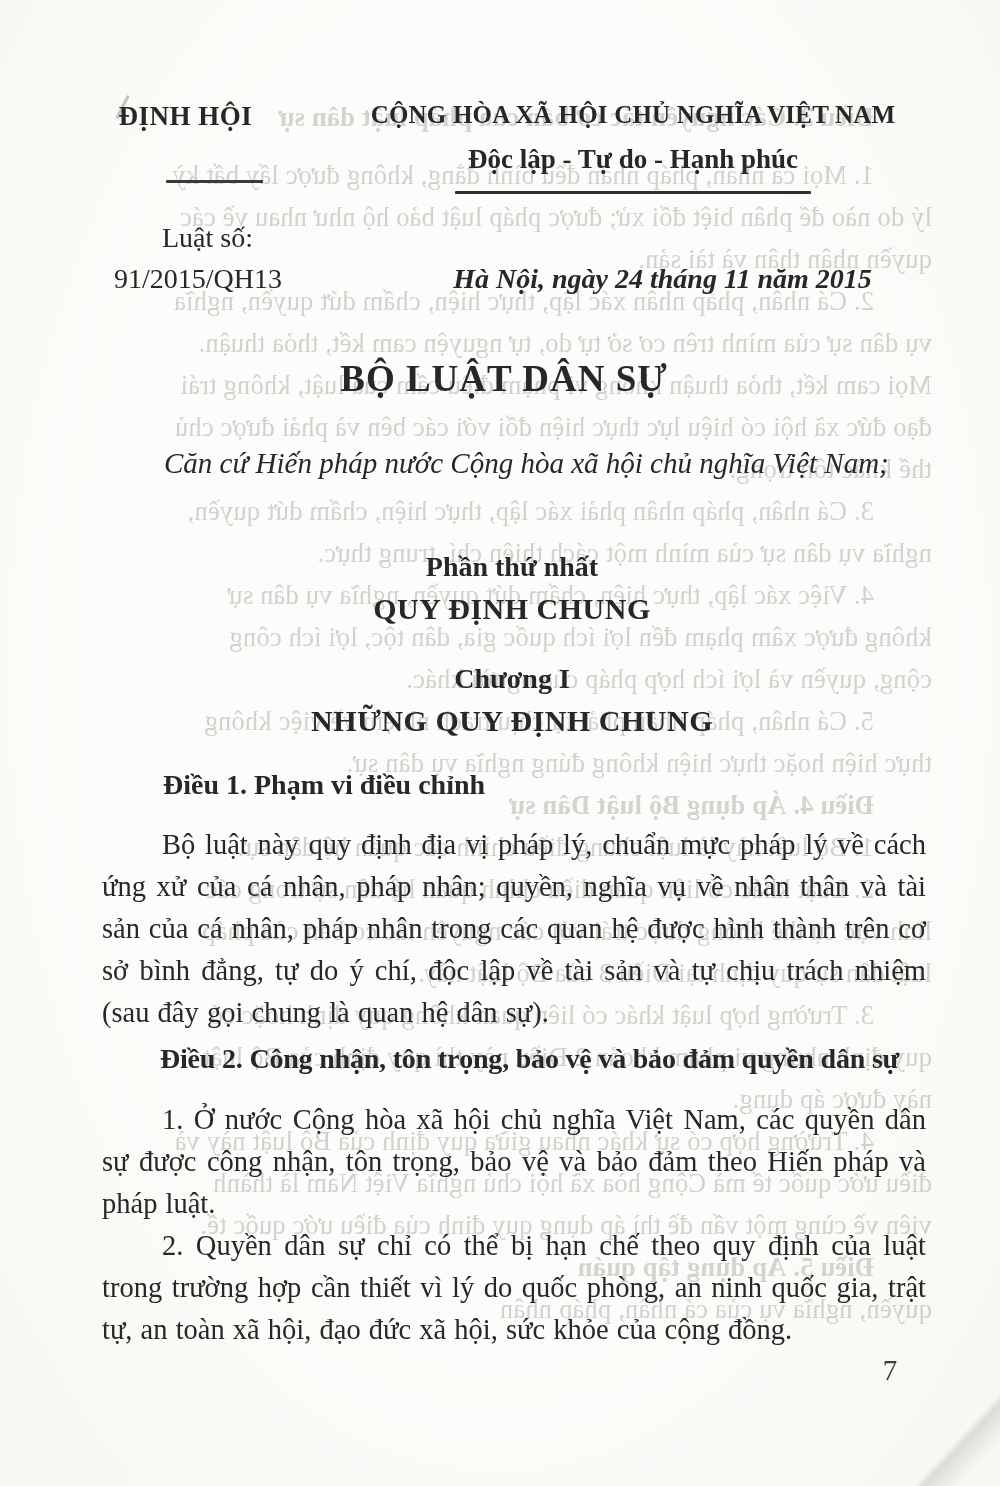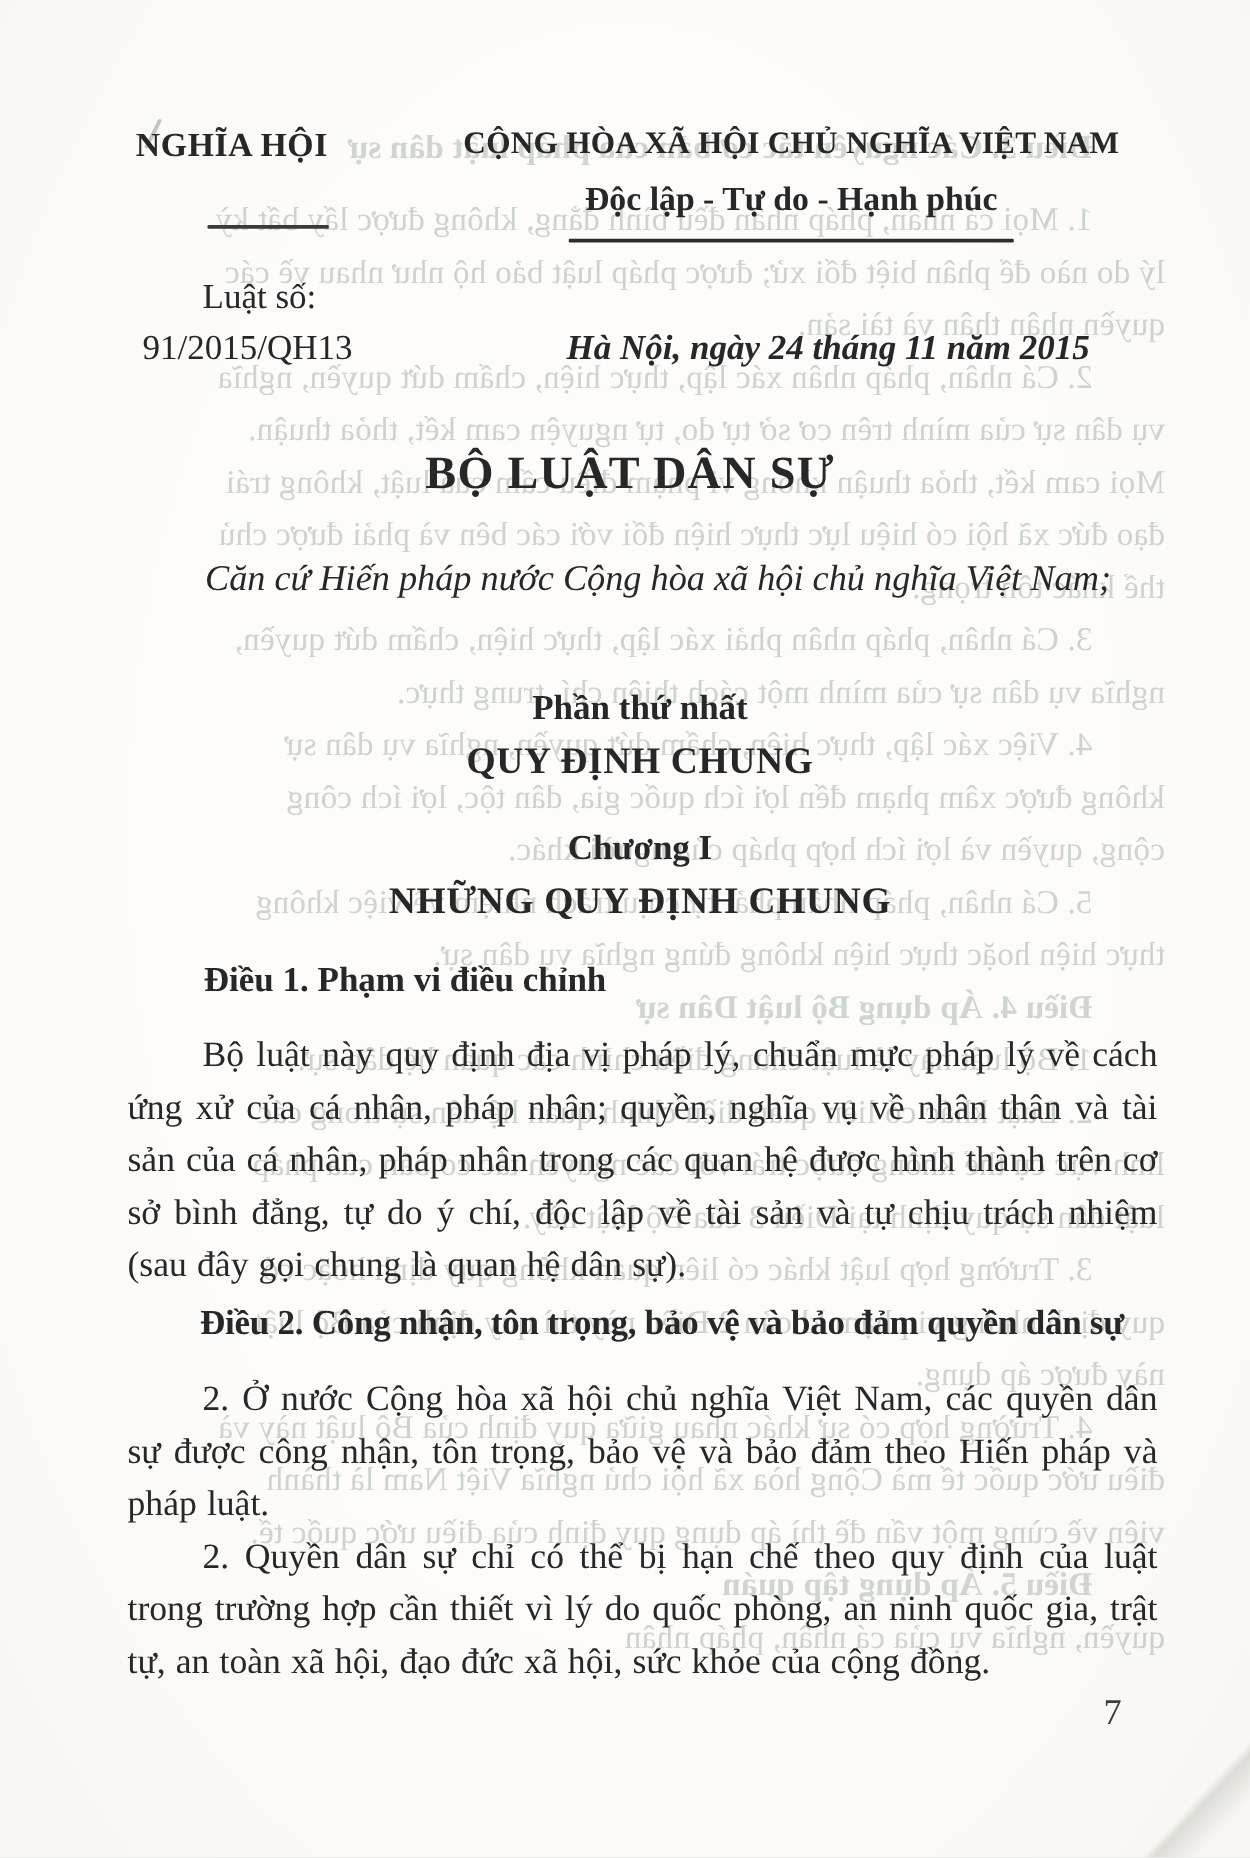--- a/index.html
+++ b/index.html
@@ -140,21 +140,21 @@
       <div class="ghost-line indent" style="top: 1124px;">4. Trường hợp có sự khác nhau giữa quy định của Bộ luật này và</div>
       <div class="ghost-line" style="top: 1166px;">điều ước quốc tế mà Cộng hòa xã hội chủ nghĩa Việt Nam là thành</div>
       <div class="ghost-line" style="top: 1208px;">viên về cùng một vấn đề thì áp dụng quy định của điều ước quốc tế.</div>
       <div class="ghost-line indent gbold" style="top: 1250px;">Điều 5. Áp dụng tập quán</div>
       <div class="ghost-line" style="top: 1292px;">quyền, nghĩa vụ của cá nhân, pháp nhân</div>
     </div>
 
   <div class="abs artifact-stroke"></div>
   <div class="abs corner-shade"></div>
 
-  <div class="abs issuer b center">NGHĨA HỘI</div>
+  <div class="abs issuer b center">ĐỊNH HỘI</div>
   <div class="abs issuer-underline"></div>
 
   <div class="abs national-title b center">CỘNG HÒA XÃ HỘI CHỦ NGHĨA VIỆT NAM</div>
   <div class="abs motto b center">Độc lập - Tự do - Hạnh phúc</div>
   <div class="abs motto-underline"></div>
 
   <div class="abs law-number-label">Luật số:</div>
   <div class="abs law-number">91/2015/QH13</div>
   <div class="abs dateline b i">Hà Nội, ngày 24 tháng 11 năm 2015</div>
 
@@ -165,18 +165,18 @@
 
   <div class="abs part-label b center">Phần thứ nhất</div>
   <div class="abs part-title b center">QUY ĐỊNH CHUNG</div>
   <div class="abs chapter-label b center">Chương I</div>
   <div class="abs chapter-title b center">NHỮNG QUY ĐỊNH CHUNG</div>
 
   <div class="abs article-heading a1-heading b">Điều 1. Phạm vi điều chỉnh</div>
   <div class="abs para a1-para">Bộ luật này quy định địa vị pháp lý, chuẩn mực pháp lý về cách ứng xử của cá nhân, pháp nhân; quyền, nghĩa vụ về nhân thân và tài sản của cá nhân, pháp nhân trong các quan hệ được hình thành trên cơ sở bình đẳng, tự do ý chí, độc lập về tài sản và tự chịu trách nhiệm (sau đây gọi chung là quan hệ dân sự).</div>
 
   <div class="abs article-heading a2-heading b">Điều 2. Công nhận, tôn trọng, bảo vệ và bảo đảm quyền dân sự</div>
-  <div class="abs para a2-para1">2. Ở nước Cộng hòa xã hội chủ nghĩa Việt Nam, các quyền dân sự được công nhận, tôn trọng, bảo vệ và bảo đảm theo Hiến pháp và pháp luật.</div>
+  <div class="abs para a2-para1">1. Ở nước Cộng hòa xã hội chủ nghĩa Việt Nam, các quyền dân sự được công nhận, tôn trọng, bảo vệ và bảo đảm theo Hiến pháp và pháp luật.</div>
   <div class="abs para a2-para2">2. Quyền dân sự chỉ có thể bị hạn chế theo quy định của luật trong trường hợp cần thiết vì lý do quốc phòng, an ninh quốc gia, trật tự, an toàn xã hội, đạo đức xã hội, sức khỏe của cộng đồng.</div>
 
   <div class="abs page-number">7</div>
 
 </div>
 
 </body></html>

